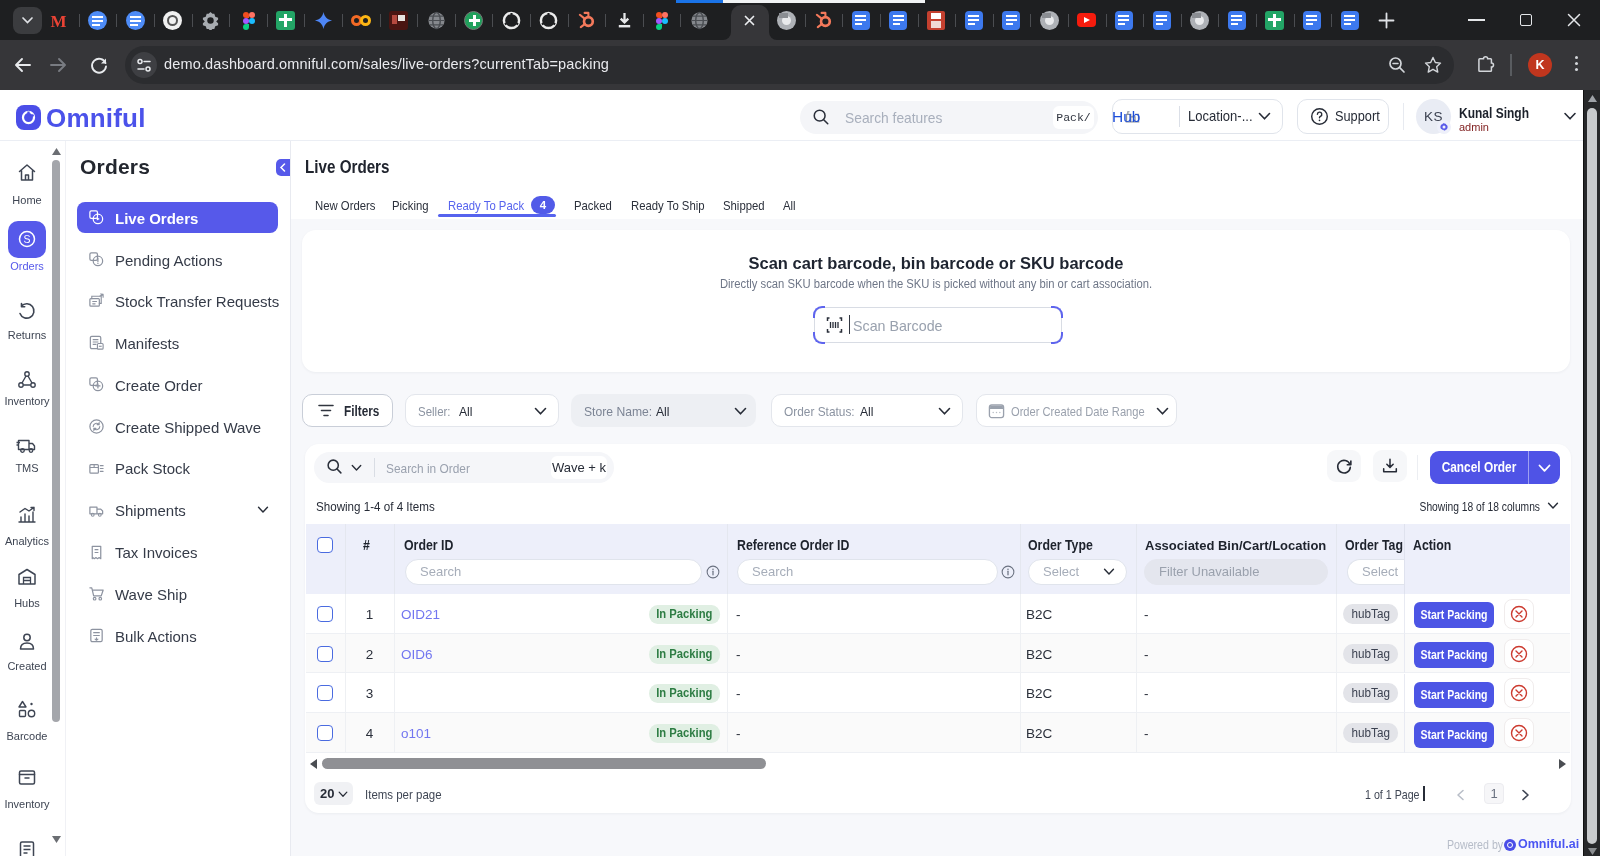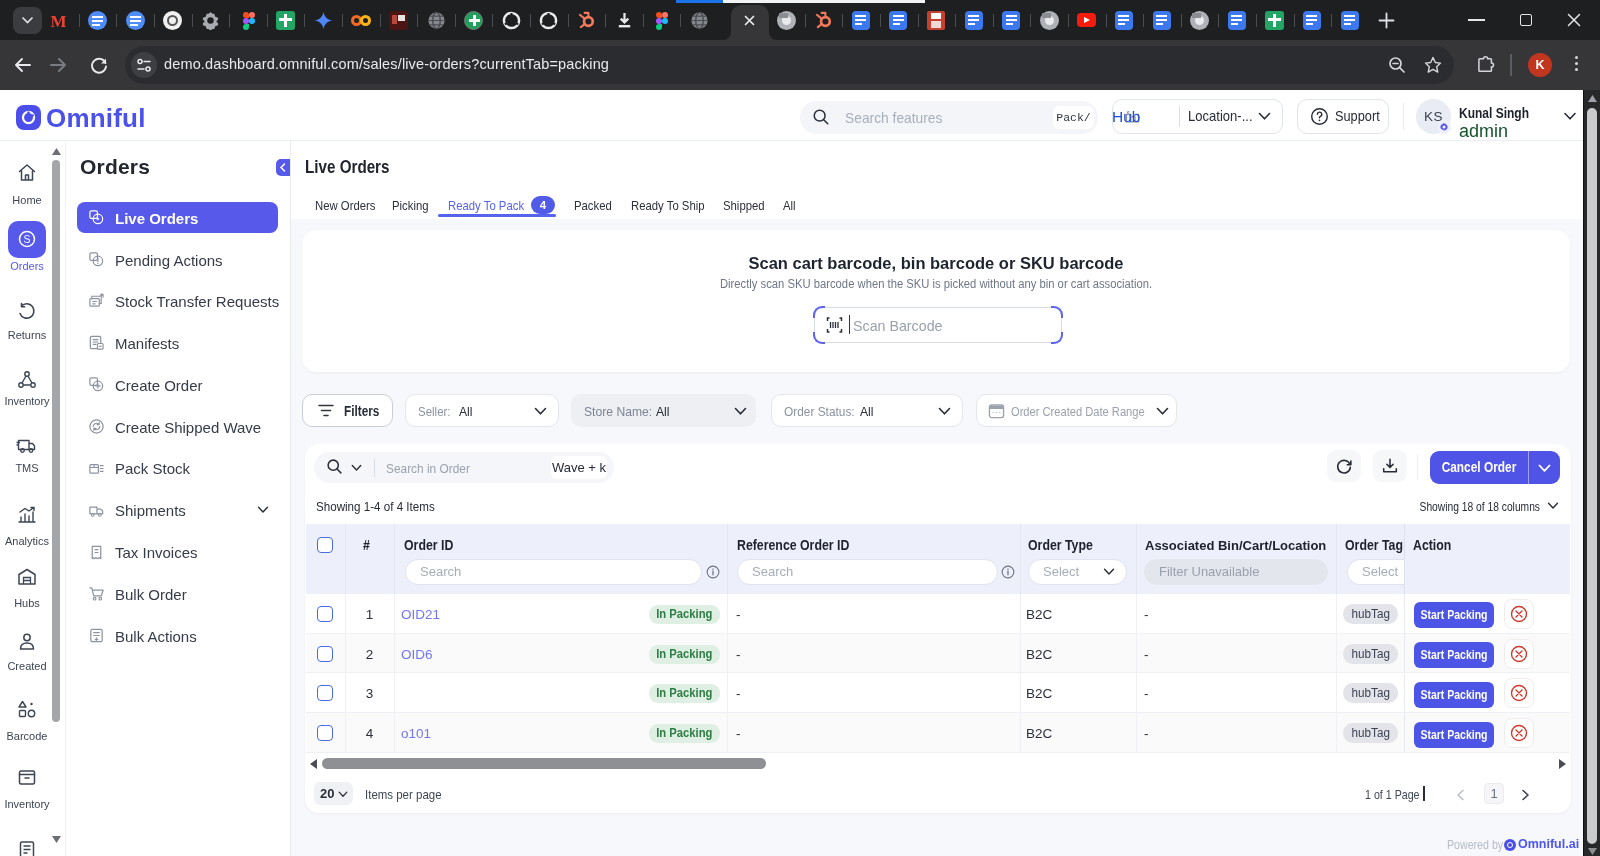--- a/index.html
+++ b/index.html
@@ -331,21 +331,21 @@
 <div class="abs" style="left:1335px;top:108px;font-size:14.5px;color:#272c37;transform:scaleX(0.88);transform-origin:left center;">Support</div>
 <div class="abs" style="left:1403px;top:103px;width:1px;height:27px;background:#e7eaf0;"></div>
 
 <div class="abs" style="left:1416px;top:99px;width:35px;height:35px;border-radius:50%;background:#e9ecf4;font-size:13.5px;color:#3b4150;text-align:center;line-height:35px;letter-spacing:0.5px;">KS</div>
 <div class="abs" style="left:1437px;top:120px;width:14px;height:14px;border-radius:50%;background:#eef0fa;"></div>
 <svg class="abs" style="left:1439px;top:122px" width="10" height="10" viewBox="0 0 20 20">
     <path fill="#5a5be9" d="M10 2l1.5 1.5h2L15 6l1.5.5v2L18 10l-1.5 1.5v2L15 15l-1.5.5L12 17h-2l-1.5-1.5h-2L5 14l-1.5-.5v-2L2 10l1.5-1.5v-2L5 5l1.5-.5L8 3z"></path>
     <circle cx="10" cy="10" r="3" fill="#eef0fa"></circle>
   </svg>
 <div class="abs" style="left:1459px;top:104px;font-size:15px;font-weight:700;color:#1c212b;transform:scaleX(0.8);transform-origin:left center;">Kunal Singh</div>
-<div class="abs" style="left:1459px;top:121px;font-size:18px;color:#14532d;">admin</div>
+<div class="abs" style="left:1459px;top:121px;font-size:11px;color:#7f1d1d;">admin</div>
 <svg class="abs" style="left:1563px;top:112px" width="14" height="9" viewBox="0 0 13 9">
     <path class="chv" d="M1.5 1.5 L6.5 6.8 L11.5 1.5"></path>
   </svg>
 
 <svg class="abs" style="left:16px;top:162px" width="22" height="22" viewBox="0 0 22 22">
     <path d="M3.5 9.5 L11 3 L18.5 9.5 M5.5 8.5 L5.5 18 L16.5 18 L16.5 8.5 M9.5 18 L9.5 13 L12.5 13 L12.5 18" fill="none" stroke="#3e4553" stroke-width="1.5" stroke-linejoin="round" stroke-linecap="round"></path>
   </svg>
 <div class="abs raillbl" style="left:0;top:194px;width:54px;text-align:center;">Home</div>
 <div class="abs" style="left:8px;top:221px;width:38px;height:37px;border-radius:10px;background:#5659ea;"></div>
 <svg class="abs" style="left:16px;top:228px" width="22" height="22" viewBox="0 0 22 22">
@@ -467,21 +467,21 @@
 <svg class="abs" style="left:88px;top:544px" width="17" height="17" viewBox="0 0 18 18">
     <path d="M4.5 2.5 L13.5 2.5 L13.5 15.5 L11.8 14.3 L10.1 15.5 L8.4 14.3 L6.7 15.5 L5 14.3 L4.5 15.5 Z" fill="none" stroke="#8d93a0" stroke-width="1.3" stroke-linejoin="round"></path>
     <path d="M7 6 L11 6 M7 9 L11 9" stroke="#8d93a0" stroke-width="1.2"></path>
   </svg>
 <div class="abs" style="left:115px;top:544px;font-size:15px;color:#353b48;">Tax Invoices</div>
 <svg class="abs" style="left:88px;top:585px" width="17" height="17" viewBox="0 0 18 18">
     <path d="M2 3 L4 3 L6 11.5 L14 11.5 L16 5.5 L5 5.5" fill="none" stroke="#8d93a0" stroke-width="1.3" stroke-linejoin="round" stroke-linecap="round"></path>
     <circle cx="7" cy="14.5" r="1.4" fill="none" stroke="#8d93a0" stroke-width="1.2"></circle>
     <circle cx="13" cy="14.5" r="1.4" fill="none" stroke="#8d93a0" stroke-width="1.2"></circle>
   </svg>
-<div class="abs" style="left:115px;top:586px;font-size:15px;color:#353b48;">Bulk Order</div>
+<div class="abs" style="left:115px;top:586px;font-size:15px;color:#353b48;">Wave Ship</div>
 <svg class="abs" style="left:88px;top:627px" width="17" height="17" viewBox="0 0 18 18">
     <rect x="3" y="2.5" width="12" height="13" rx="1.5" fill="none" stroke="#8d93a0" stroke-width="1.3"></rect>
     <path d="M6 6 L12 6 M6 9 L12 9 M9 11.5 L9 14 M9 14 L7.5 12.8 M9 14 L10.5 12.8" stroke="#8d93a0" stroke-width="1.2" stroke-linecap="round"></path>
   </svg>
 <div class="abs" style="left:115px;top:628px;font-size:15px;color:#353b48;">Bulk Actions</div>
 
 <div class="abs" style="left:291px;top:141px;width:1292px;height:78px;background:#fff;"></div>
 <div class="abs" style="left:305px;top:156px;font-size:19px;font-weight:700;color:#20242e;transform:scaleX(0.8);transform-origin:left center;">Live Orders</div>
 <div class="tab" style="left:315px;">New Orders</div>
 <div class="tab" style="left:392px;">Picking</div>

